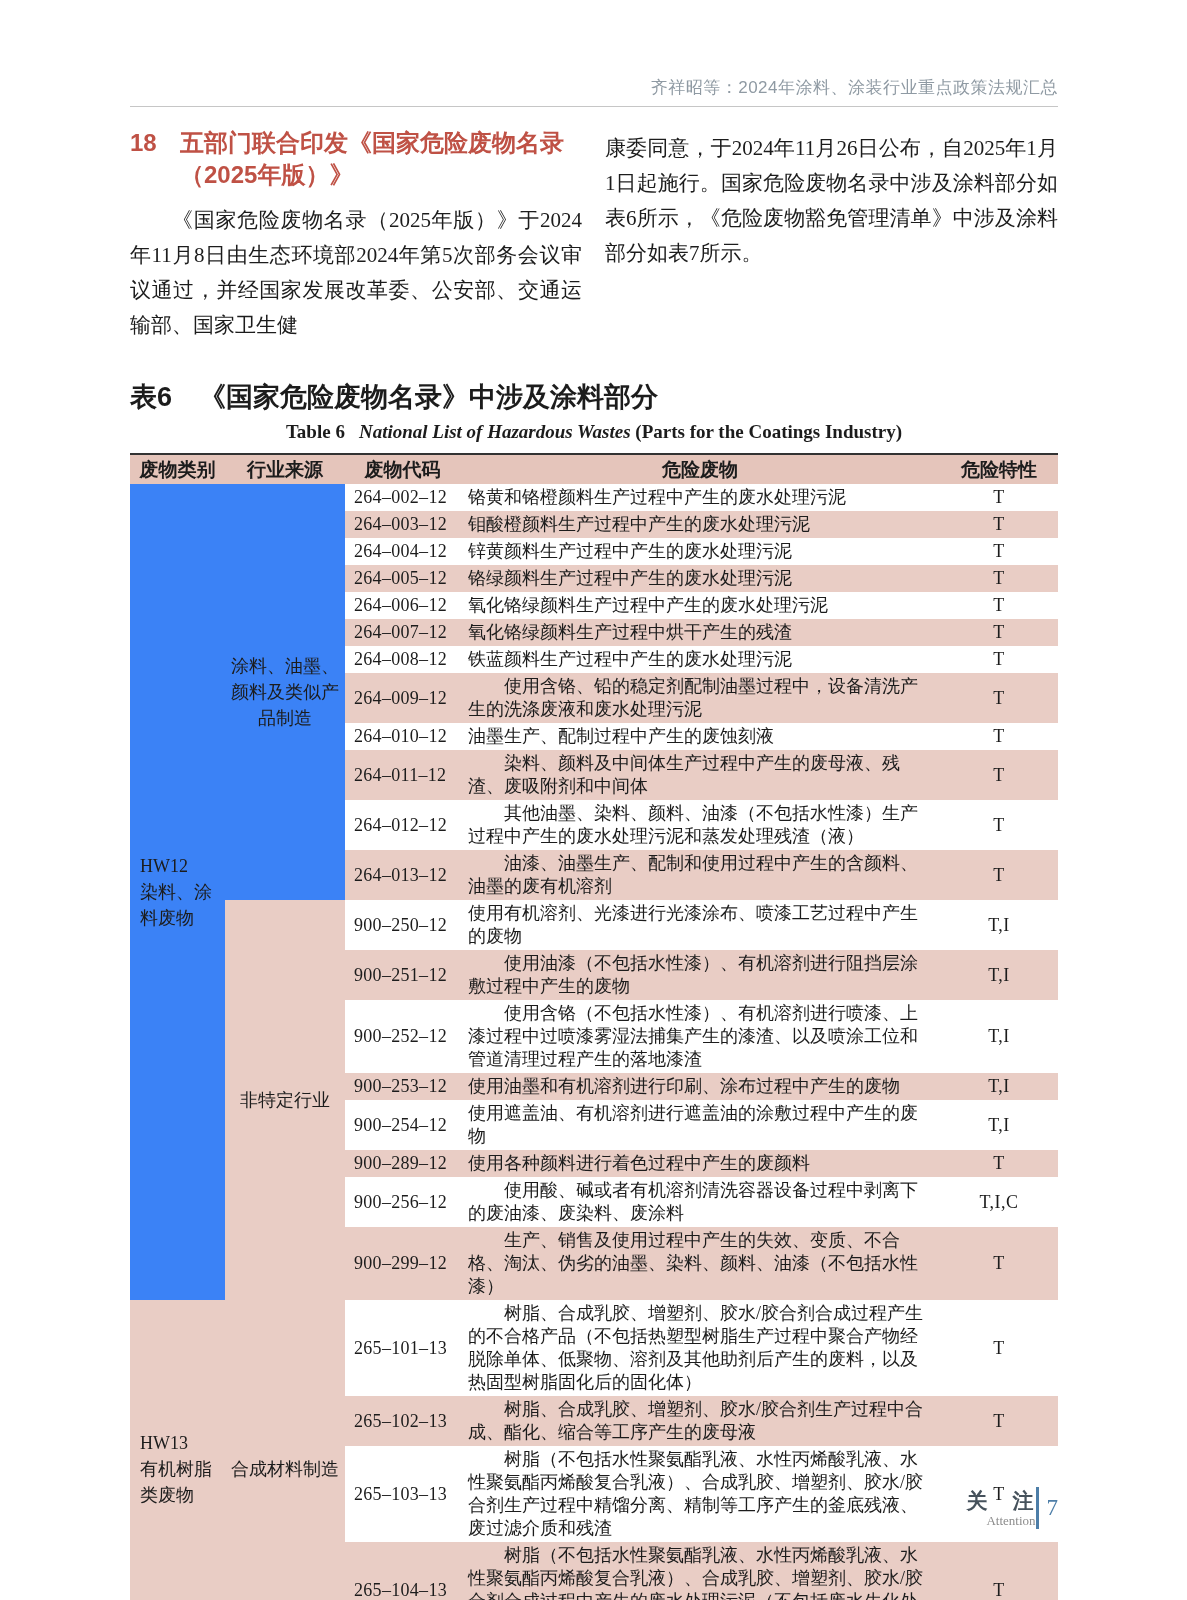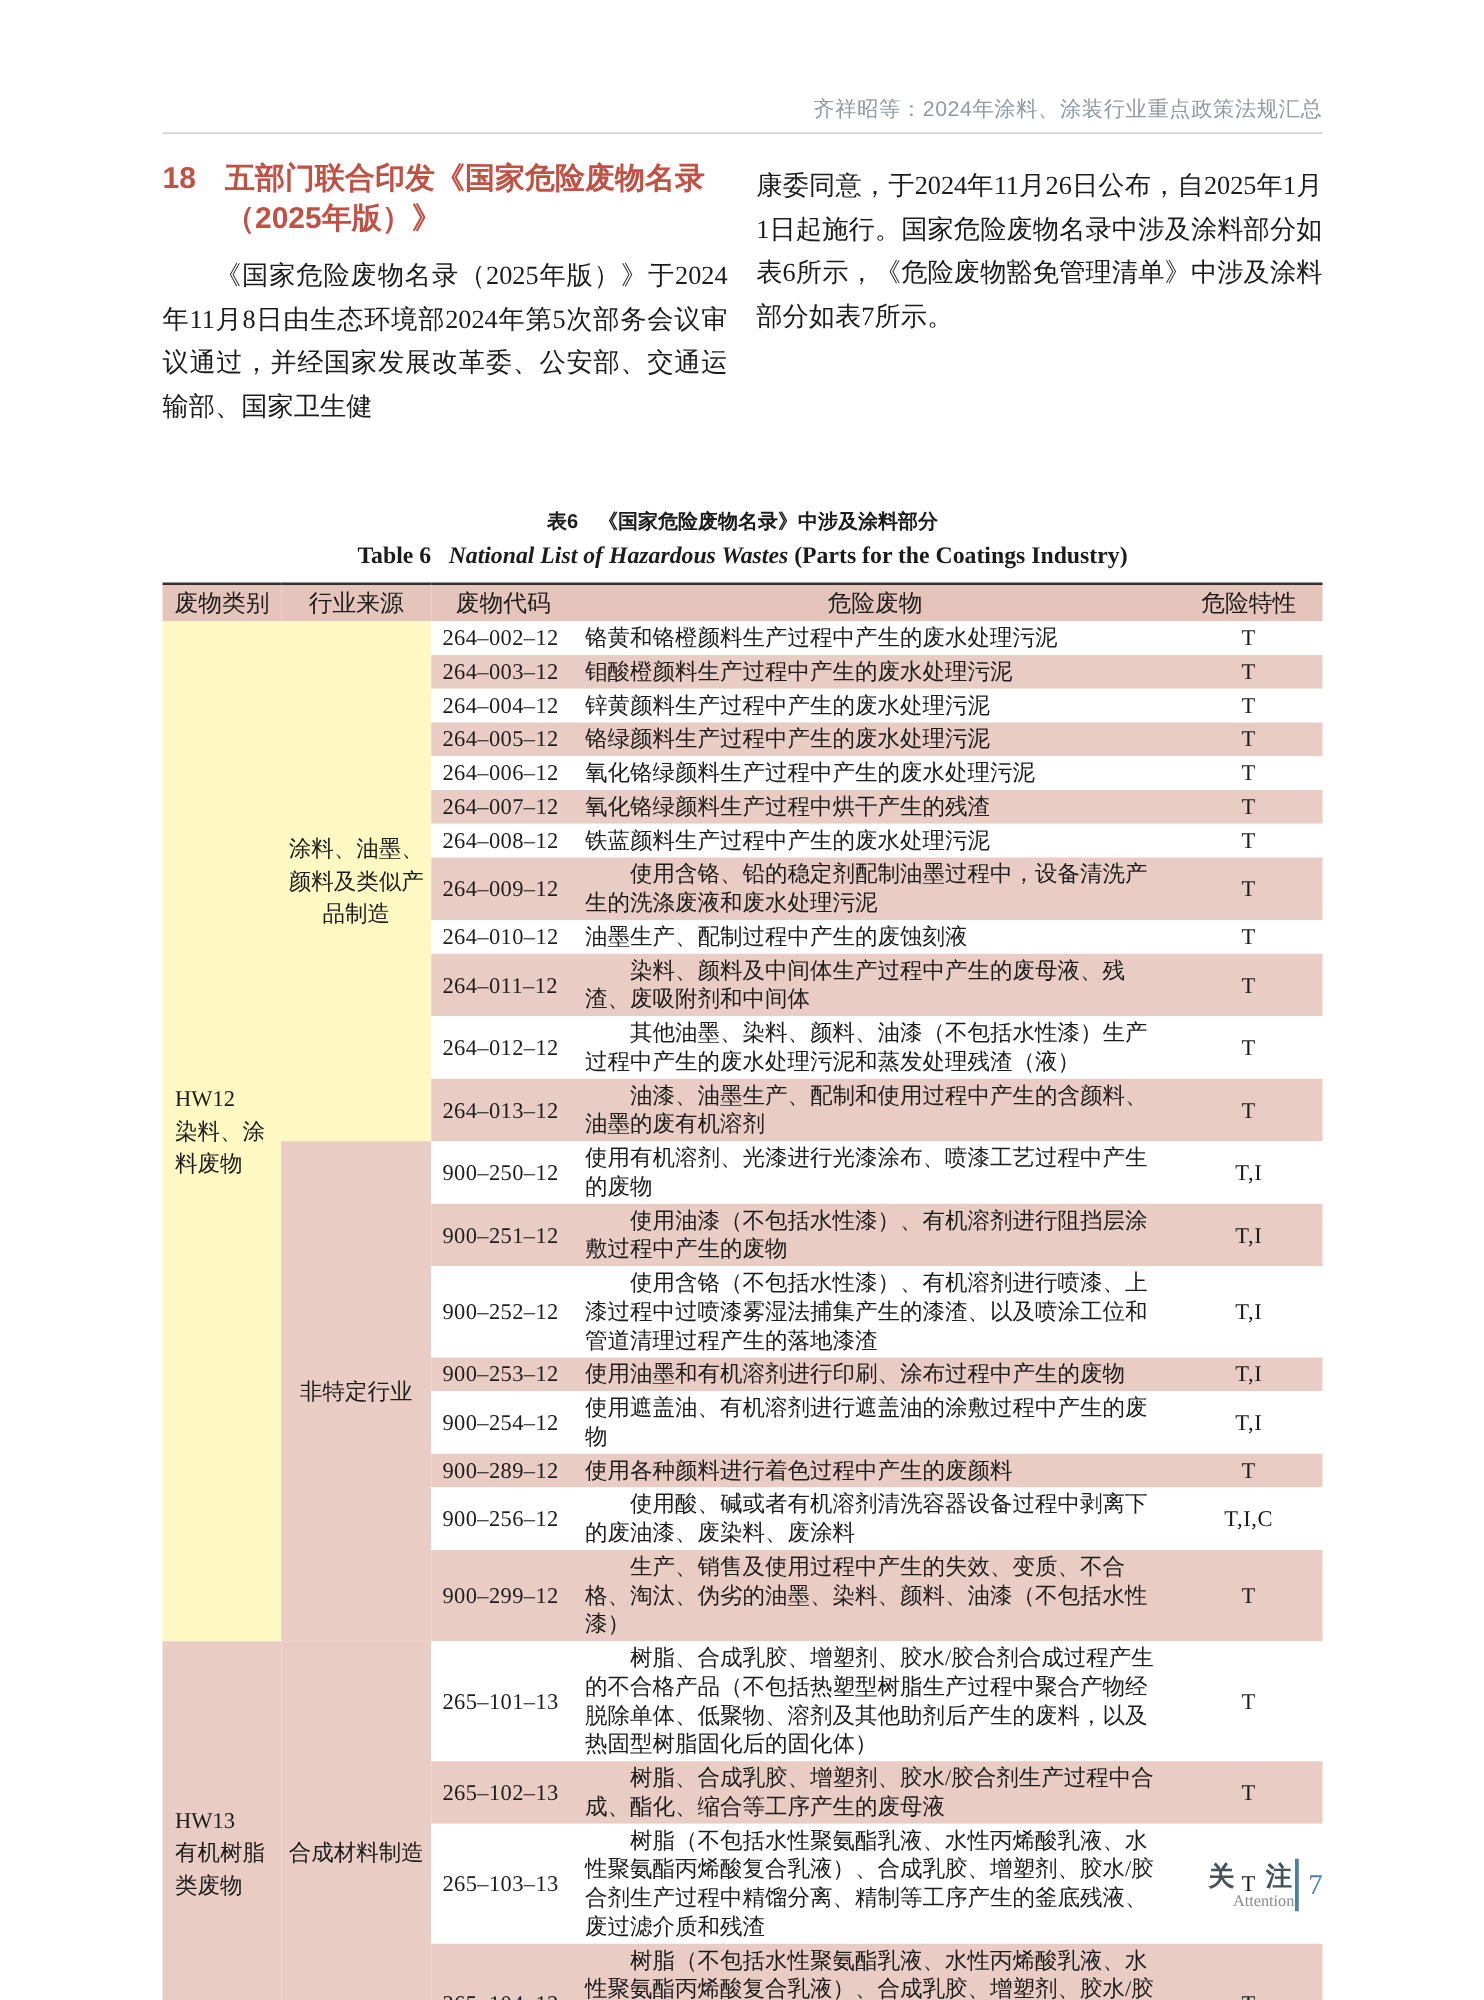--- a/index.html
+++ b/index.html
@@ -56,58 +56,58 @@
   .sec-title{white-space:pre-line;}
   .body-par{
     margin-top:12px;
     font-size:21px;
     line-height:35px;
     text-align:justify;
     text-indent:2em;
   }
   .col-right .body-par{margin-top:4px;text-indent:0;}
   .caption-cn{
-    margin-top:64px;
-    text-align:center;
+    margin-top:36px;
+    text-align:left;
     font-family:"Liberation Sans", sans-serif;
     font-weight:bold;
-    font-size:16px;
+    font-size:27px;
   }
   .caption-en{
     margin-top:6px;
     text-align:center;
     font-weight:bold;
     font-size:19px;
   }
   .caption-en .cap-en-label{margin-right:14px;}
   .caption-en .cap-en-italic{font-style:italic;}
   table.waste-table{
     margin-top:10px;
     width:928px;
     border-collapse:collapse;
     table-layout:fixed;
     border-top:2.5px solid var(--border-dark);
     border-bottom:2.5px solid var(--border-dark);
   }
   .waste-table thead th{
     background:var(--header-pink);
-    font-weight:normal;
+    font-weight:bold;
     font-size:19px;
     height:30px;
     text-align:center;
     vertical-align:middle;
   }
   .waste-table td{
     vertical-align:middle;
     font-size:18px;
   }
   .shade-pink{background:var(--row-pink);}
   .shade-white{background:#ffffff;}
   .bg-pink{background:var(--row-pink);}
-  .bg-white{background:#fef9c3;}
+  .bg-white{background:#3b82f6;}
   .class-cell{
     text-align:left;
     padding:2px 4px 2px 10px;
     font-size:18px;
     line-height:26px;
     white-space:pre-line;
   }
   .source-cell{
     text-align:center;
     padding:2px 6px;

